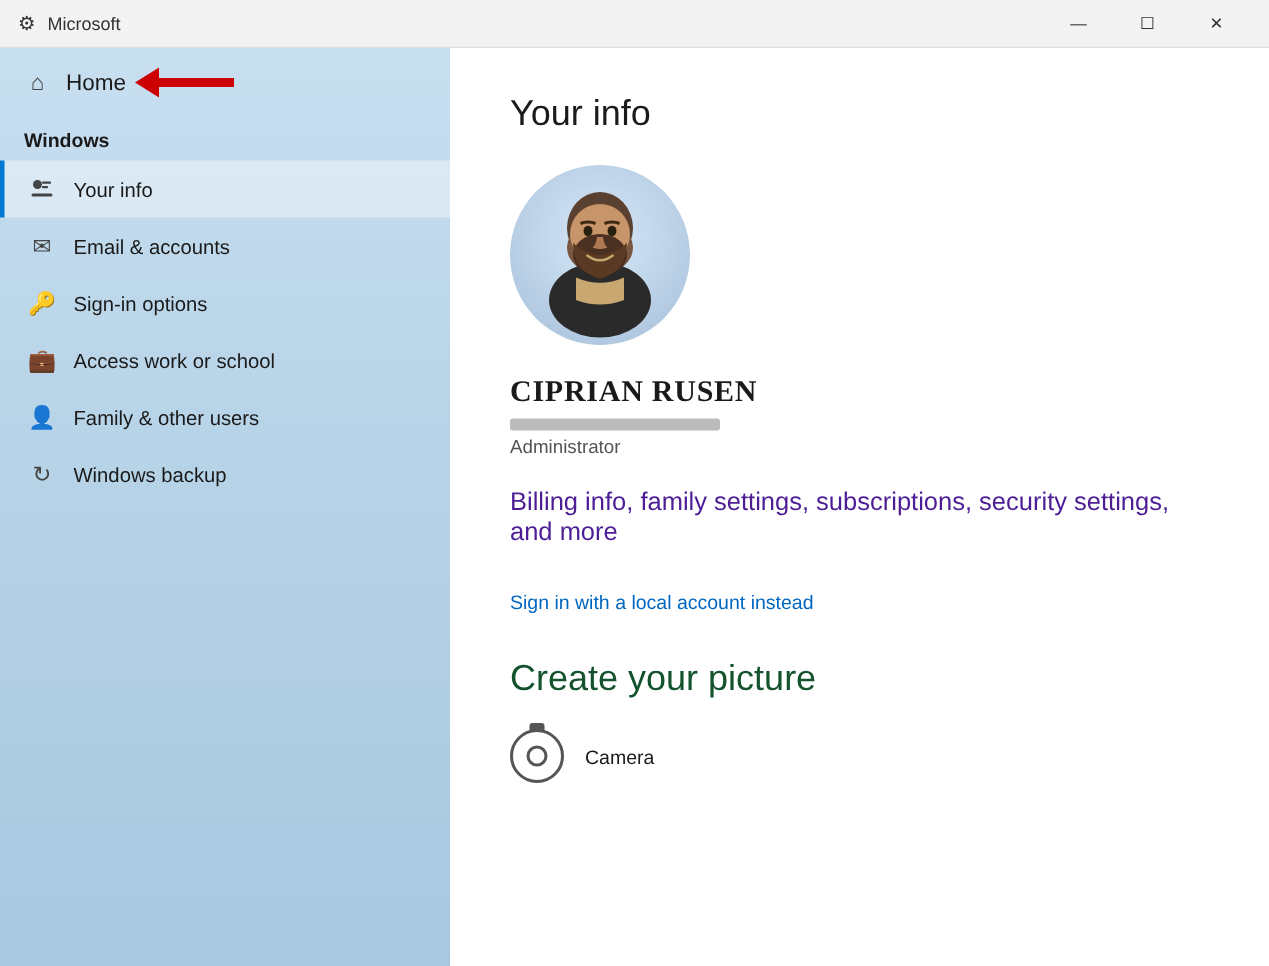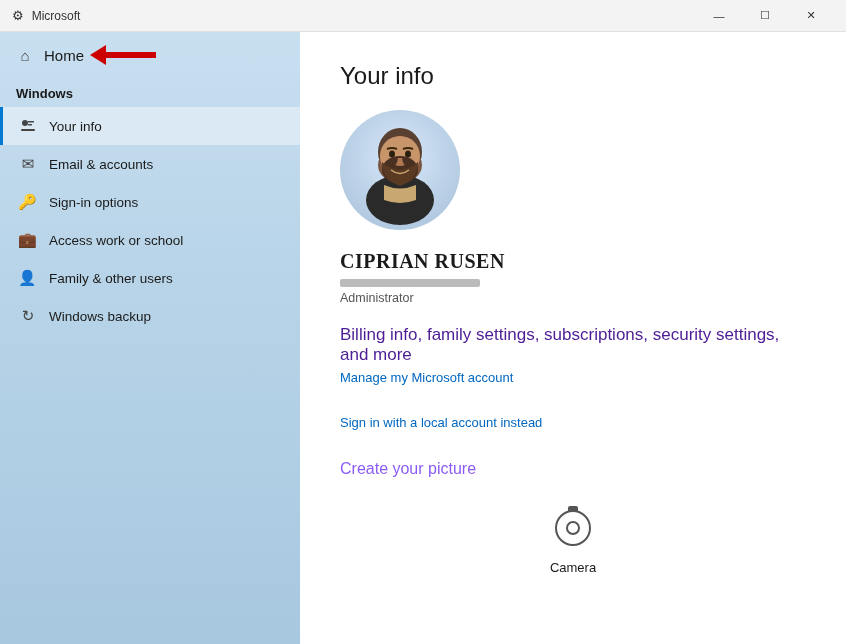--- a/index.html
+++ b/index.html
@@ -228,32 +228,31 @@
       color: #0067c0;
       cursor: pointer;
       text-decoration: none;
       display: block;
       margin-bottom: 6px;
     }
 
     .divider-space { height: 24px; }
 
     .create-picture-title {
-      font-size: 16px;
+      font-size: 24px;
       font-weight: 300;
-      color: #8b5cf6;
-      margin-bottom: 32px;
+      color: #14532d;
+      margin-bottom: 19px;
     }
 
     .camera-item {
       display: flex;
       align-items: center;
       gap: 14px;
       cursor: pointer;
-      flex-direction: column;
     }
     .camera-icon-wrapper {
       width: 36px;
       height: 36px;
       border: 2px solid #555;
       border-radius: 50%;
       display: flex;
       align-items: center;
       justify-content: center;
       position: relative;
@@ -396,21 +395,20 @@
           <path d="M51 60 Q60 67 69 60" stroke="#c8a870" stroke-width="1.5" fill="none"></path>
         </svg>
       </div>
     </div>
 
     <div class="user-name">CIPRIAN RUSEN</div>
     <div class="email-bar"></div>
     <div class="user-role">Administrator</div>
 
     <div class="billing-info">Billing info, family settings, subscriptions, security settings, and more</div>
-    <a class="link" href="#">Manage my Microsoft account</a>
 
     <div class="divider-space"></div>
 
     <a class="link" href="#">Sign in with a local account instead</a>
 
     <div class="divider-space"></div>
 
     <h2 class="create-picture-title">Create your picture</h2>
 
     <div class="camera-item">

